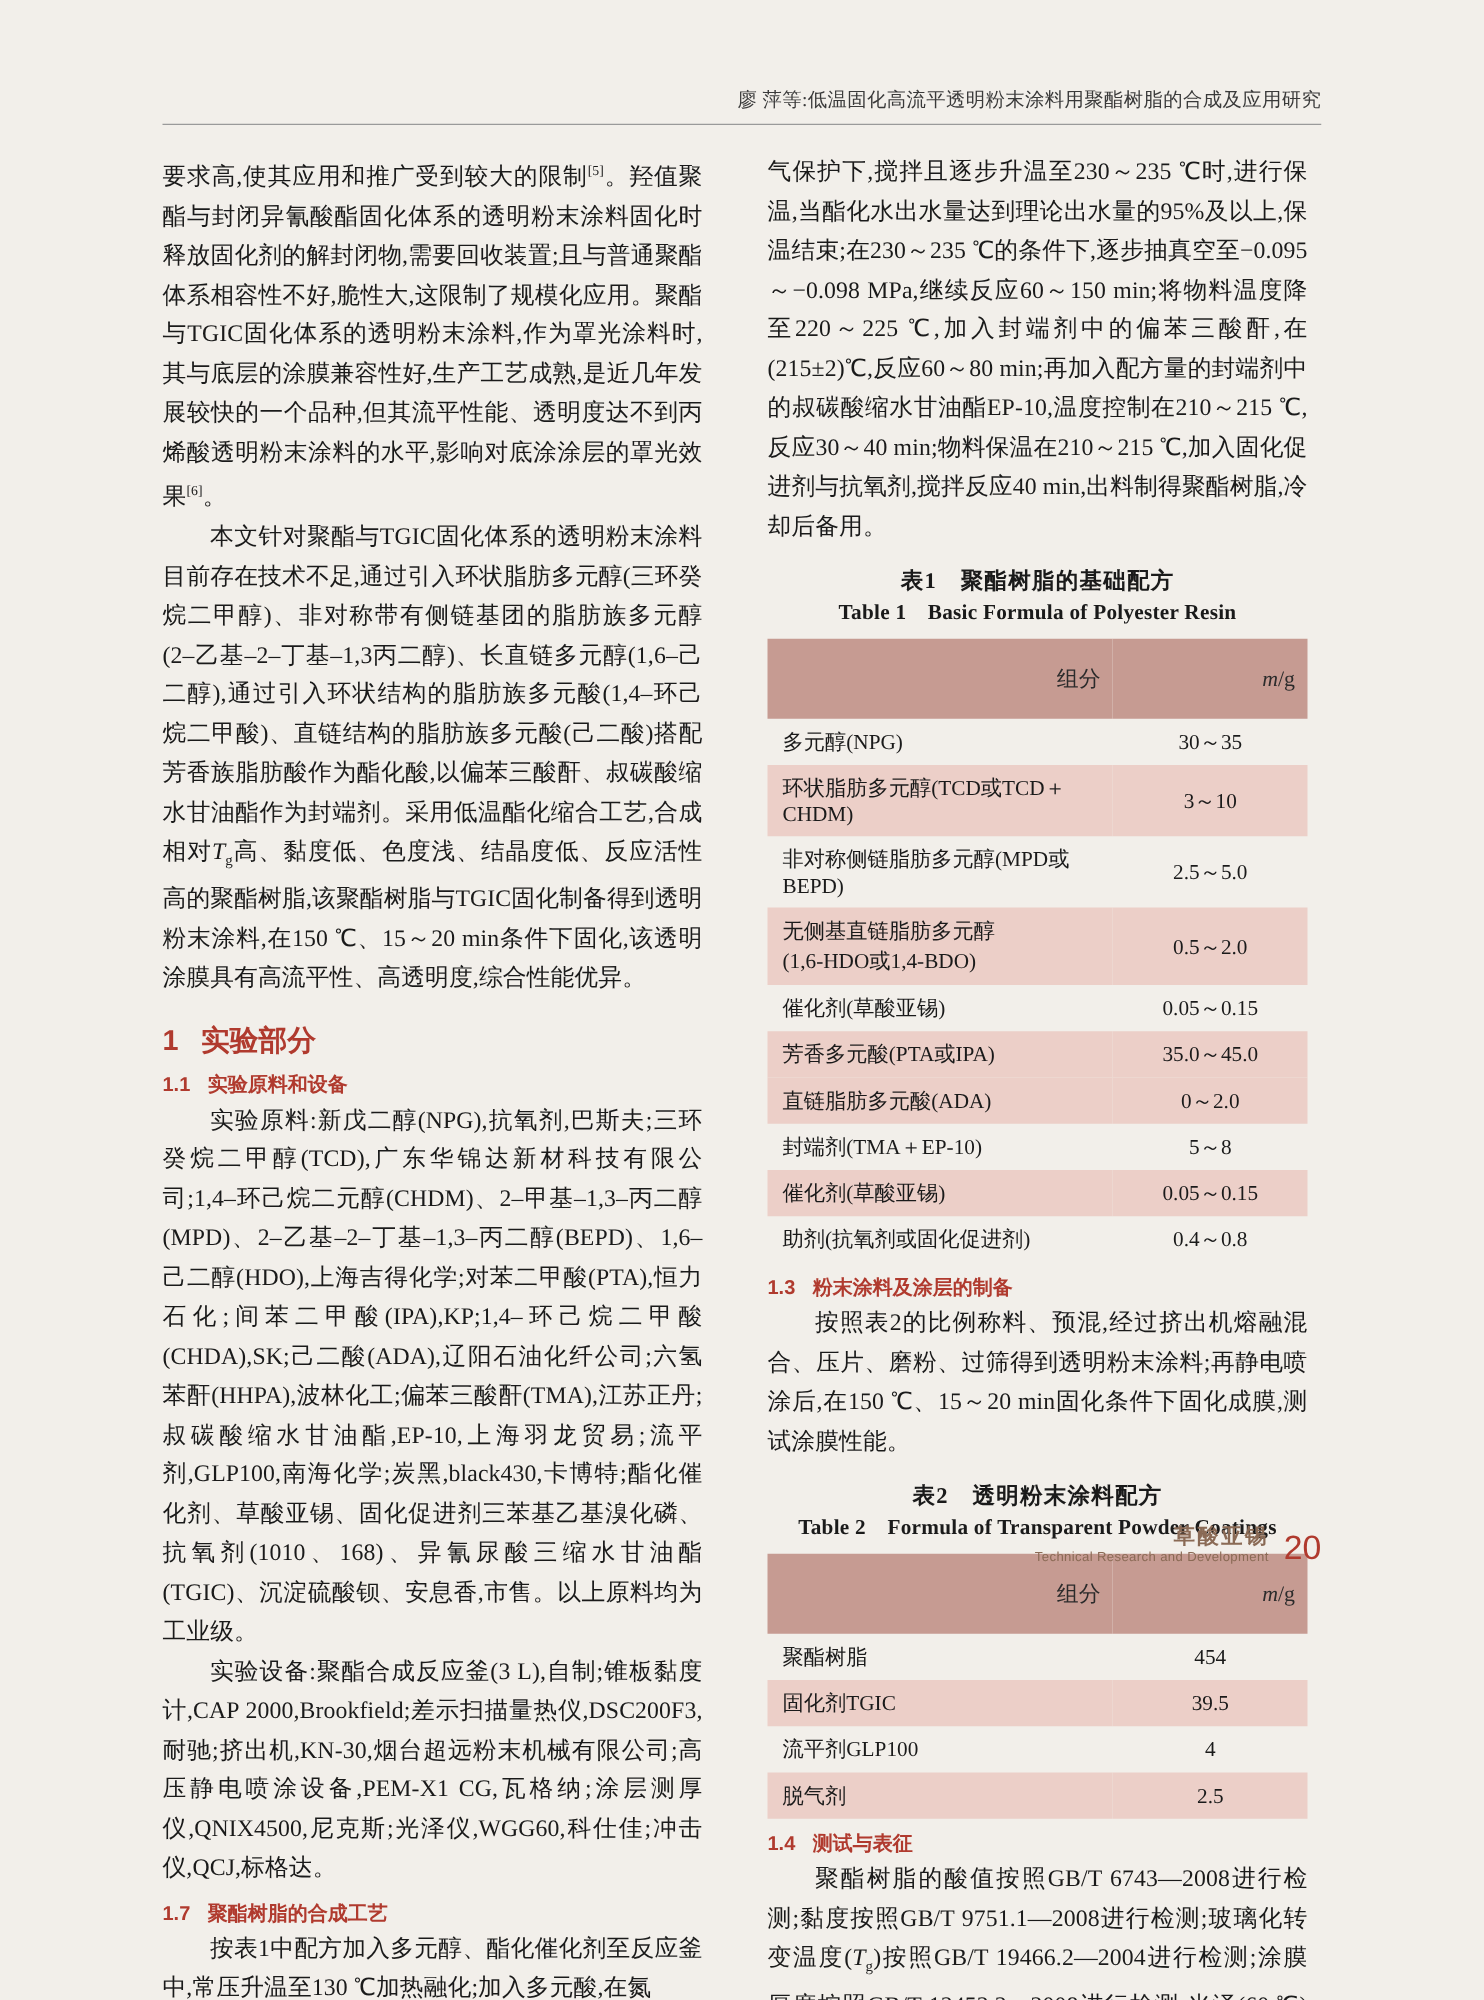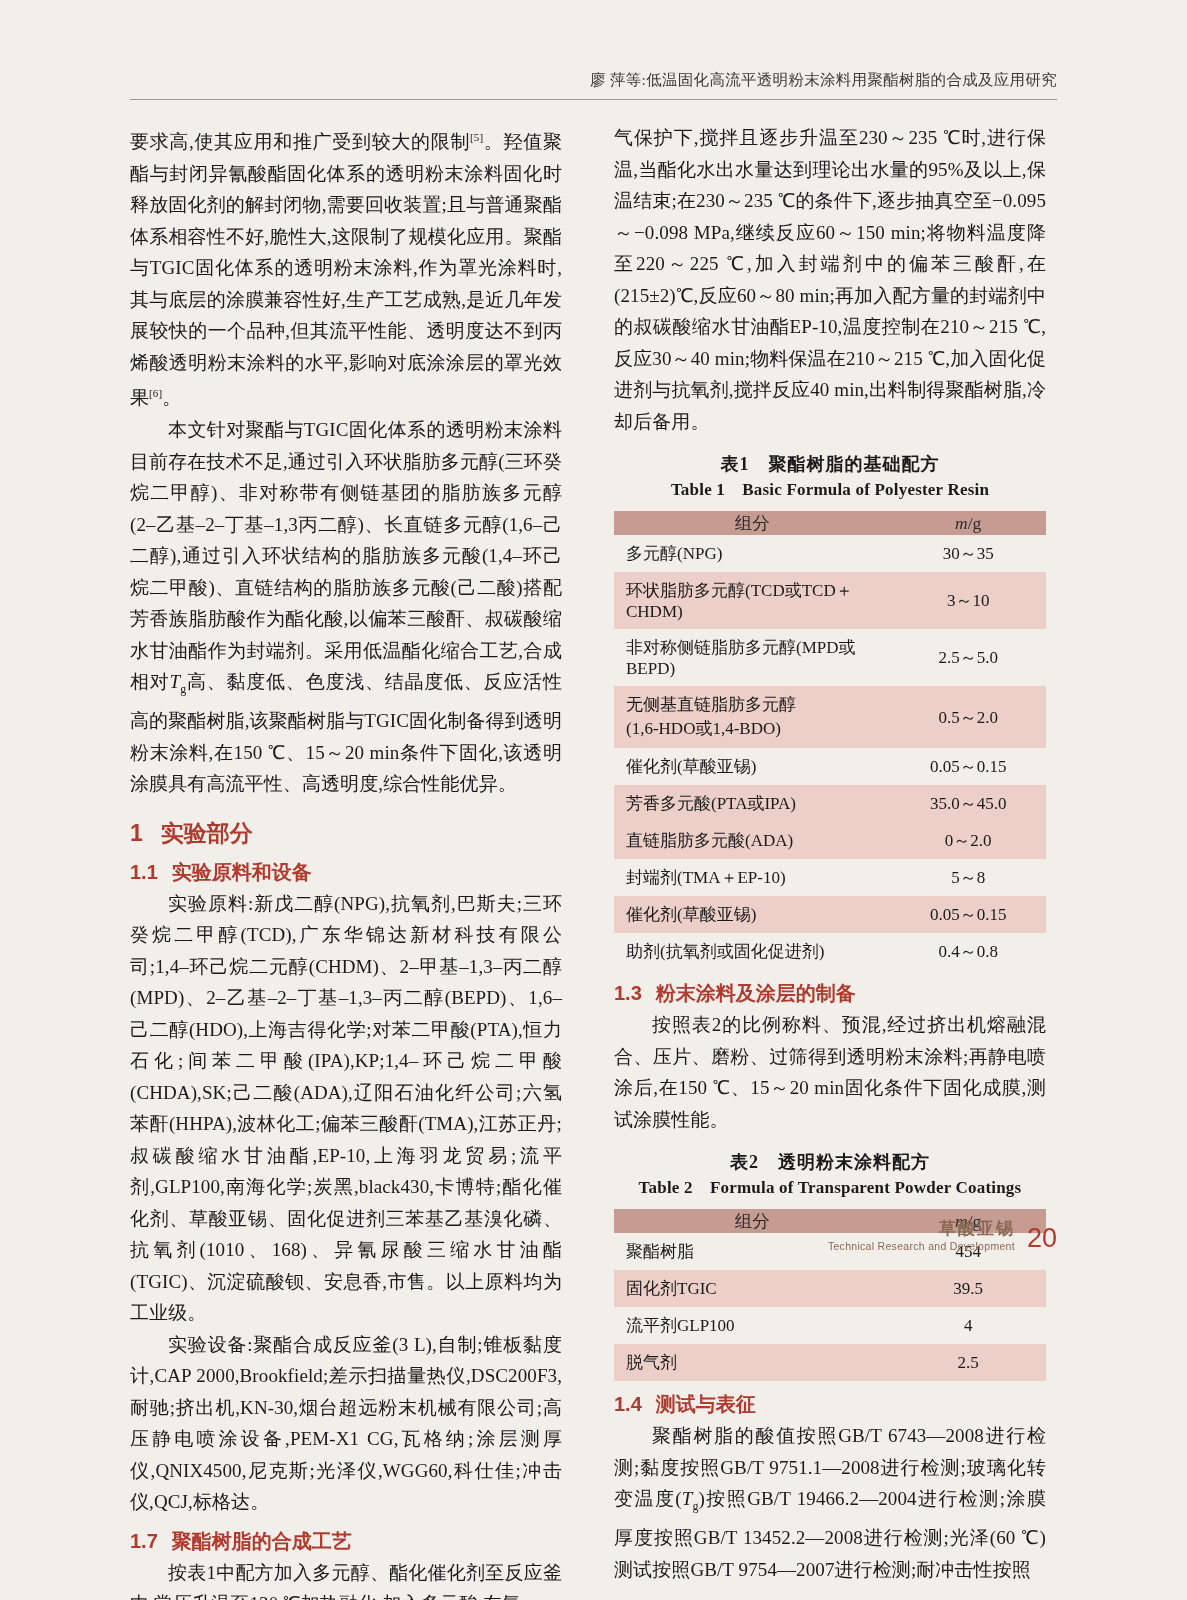--- a/index.html
+++ b/index.html
@@ -53,21 +53,21 @@
     font-size:23px;
     margin:18px 0 6px 0;
     font-family:"Liberation Sans", sans-serif;
   }
   .sec-h2{
     display:flex;
     align-items:baseline;
     gap:14px;
     color:#b03a2e;
     font-weight:bold;
-    font-size:20px;
+    font-size:16px;
     margin:10px 0 2px 0;
     font-family:"Liberation Sans", sans-serif;
   }
   .tbl-wrap{ margin:14px 0 6px 0; }
   .tbl-cap{
     text-align:center;
     font-size:18px;
     font-weight:bold;
     line-height:26px;
   }
@@ -80,22 +80,22 @@
   table{
     width:100%;
     border-collapse:collapse;
     margin-top:8px;
     font-size:17px;
   }
   table th{
     background:#c69b92;
     color:#2b2b2b;
     font-weight:normal;
-    padding:0 10px;
-    text-align:center;
+    padding:20px 10px;
+    text-align:right;
     font-size:17.5px;
   }
   table th.comp{ width:64%; }
   table td{
     padding:7px 10px;
     vertical-align:middle;
   }
   table td.c1{ text-align:left; padding-left:12px; }
   table td.c2{ text-align:center; }
   tr.alt td{ background:#eccfc8; }

